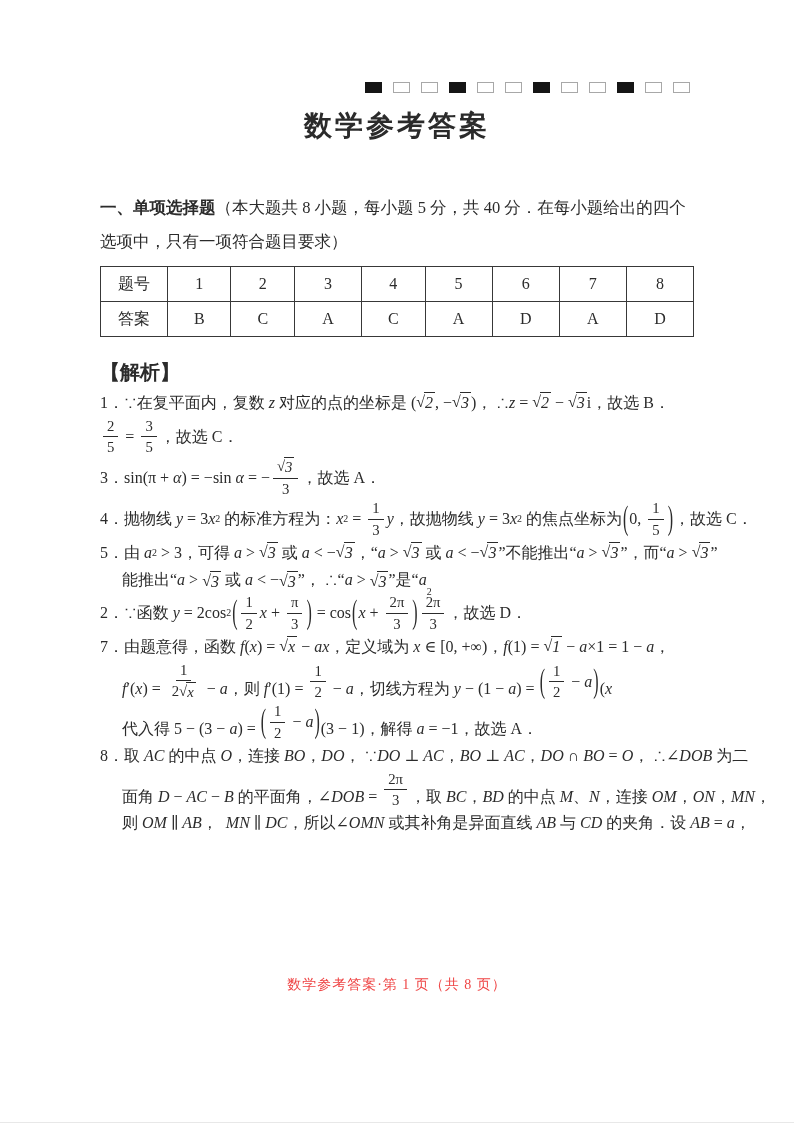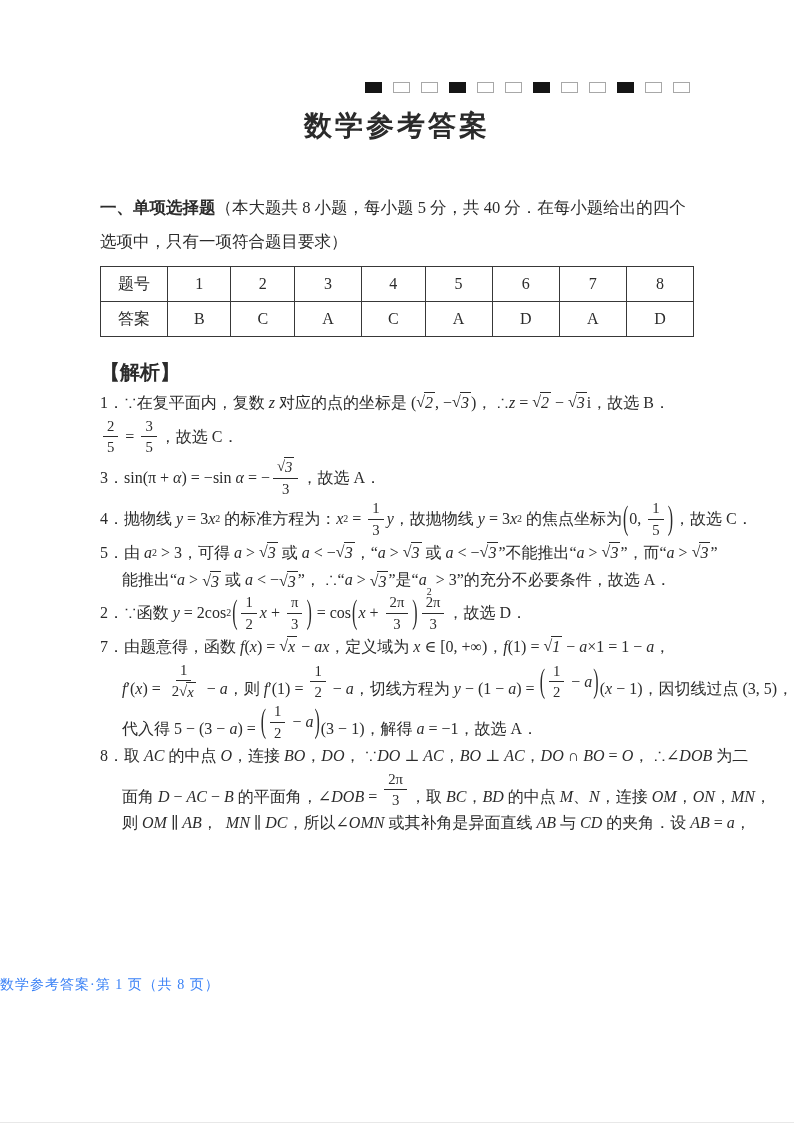--- a/index.html
+++ b/index.html
@@ -69,21 +69,21 @@
   }
 
   
   .bigp { display:inline-flex; align-items:center; vertical-align:middle; white-space:nowrap; }
   .bigp .bp { display:inline-block; transform:scaleY(2.05); font-style:normal; padding:0 1px; font-weight:300; }
   .bigp .bpc { display:inline-flex; align-items:center; }
   .bigp .bpc .tx { white-space:pre; }
 
   .footer {
     position:absolute; top:976px; left:0; right:0;
-    text-align:left; font-size:14px; color:#3b82f6; letter-spacing:1px;
+    text-align:center; font-size:14px; color:#ef4444; letter-spacing:1px;
   }
 </style>
 </head>
 <body>
 
 <div class="page">
 
   <div class="squares">
       <span class="square filled"></span>
       <span class="square"></span>
@@ -298,21 +298,20 @@
           <span class="tx">”， ∴“</span>
           <span class="mi">a</span>
           <span class="tx"> &gt; </span>
           <span class="sqrt">
             <span class="rad">√</span>
             <span class="vinc">3</span>
           </span>
           <span class="tx">”是“</span>
           <span class="mi">a</span>
           <sup class="sp">2</sup>
-          <span class="tx"> &gt; 3”的充分不必要条件，故选 A．</span>
         </div>
       </div>
       <div>
         <div class="line">
           <span class="tx">2．∵函数 </span>
           <span class="mi">y</span>
           <span class="tx"> = 2cos</span>
           <sup class="sp">2</sup>
           <span class="bigp">
             <span class="bp">(</span>
@@ -413,21 +412,20 @@
                 <span class="num">1</span>
                 <span class="den">2</span>
               </span>
               <span class="tx"> − </span>
               <span class="mi">a</span>
             </span>
             <span class="bp">)</span>
           </span>
           <span class="tx">(</span>
           <span class="mi">x</span>
-          <span class="tx"> − 1)，因切线过点 (3, 5)，</span>
         </div>
         <div class="line cont">
           <span class="tx">代入得 5 − (3 − </span>
           <span class="mi">a</span>
           <span class="tx">) = </span>
           <span class="bigp">
             <span class="bp">(</span>
             <span class="bpc">
               <span class="frac">
                 <span class="num">1</span>

